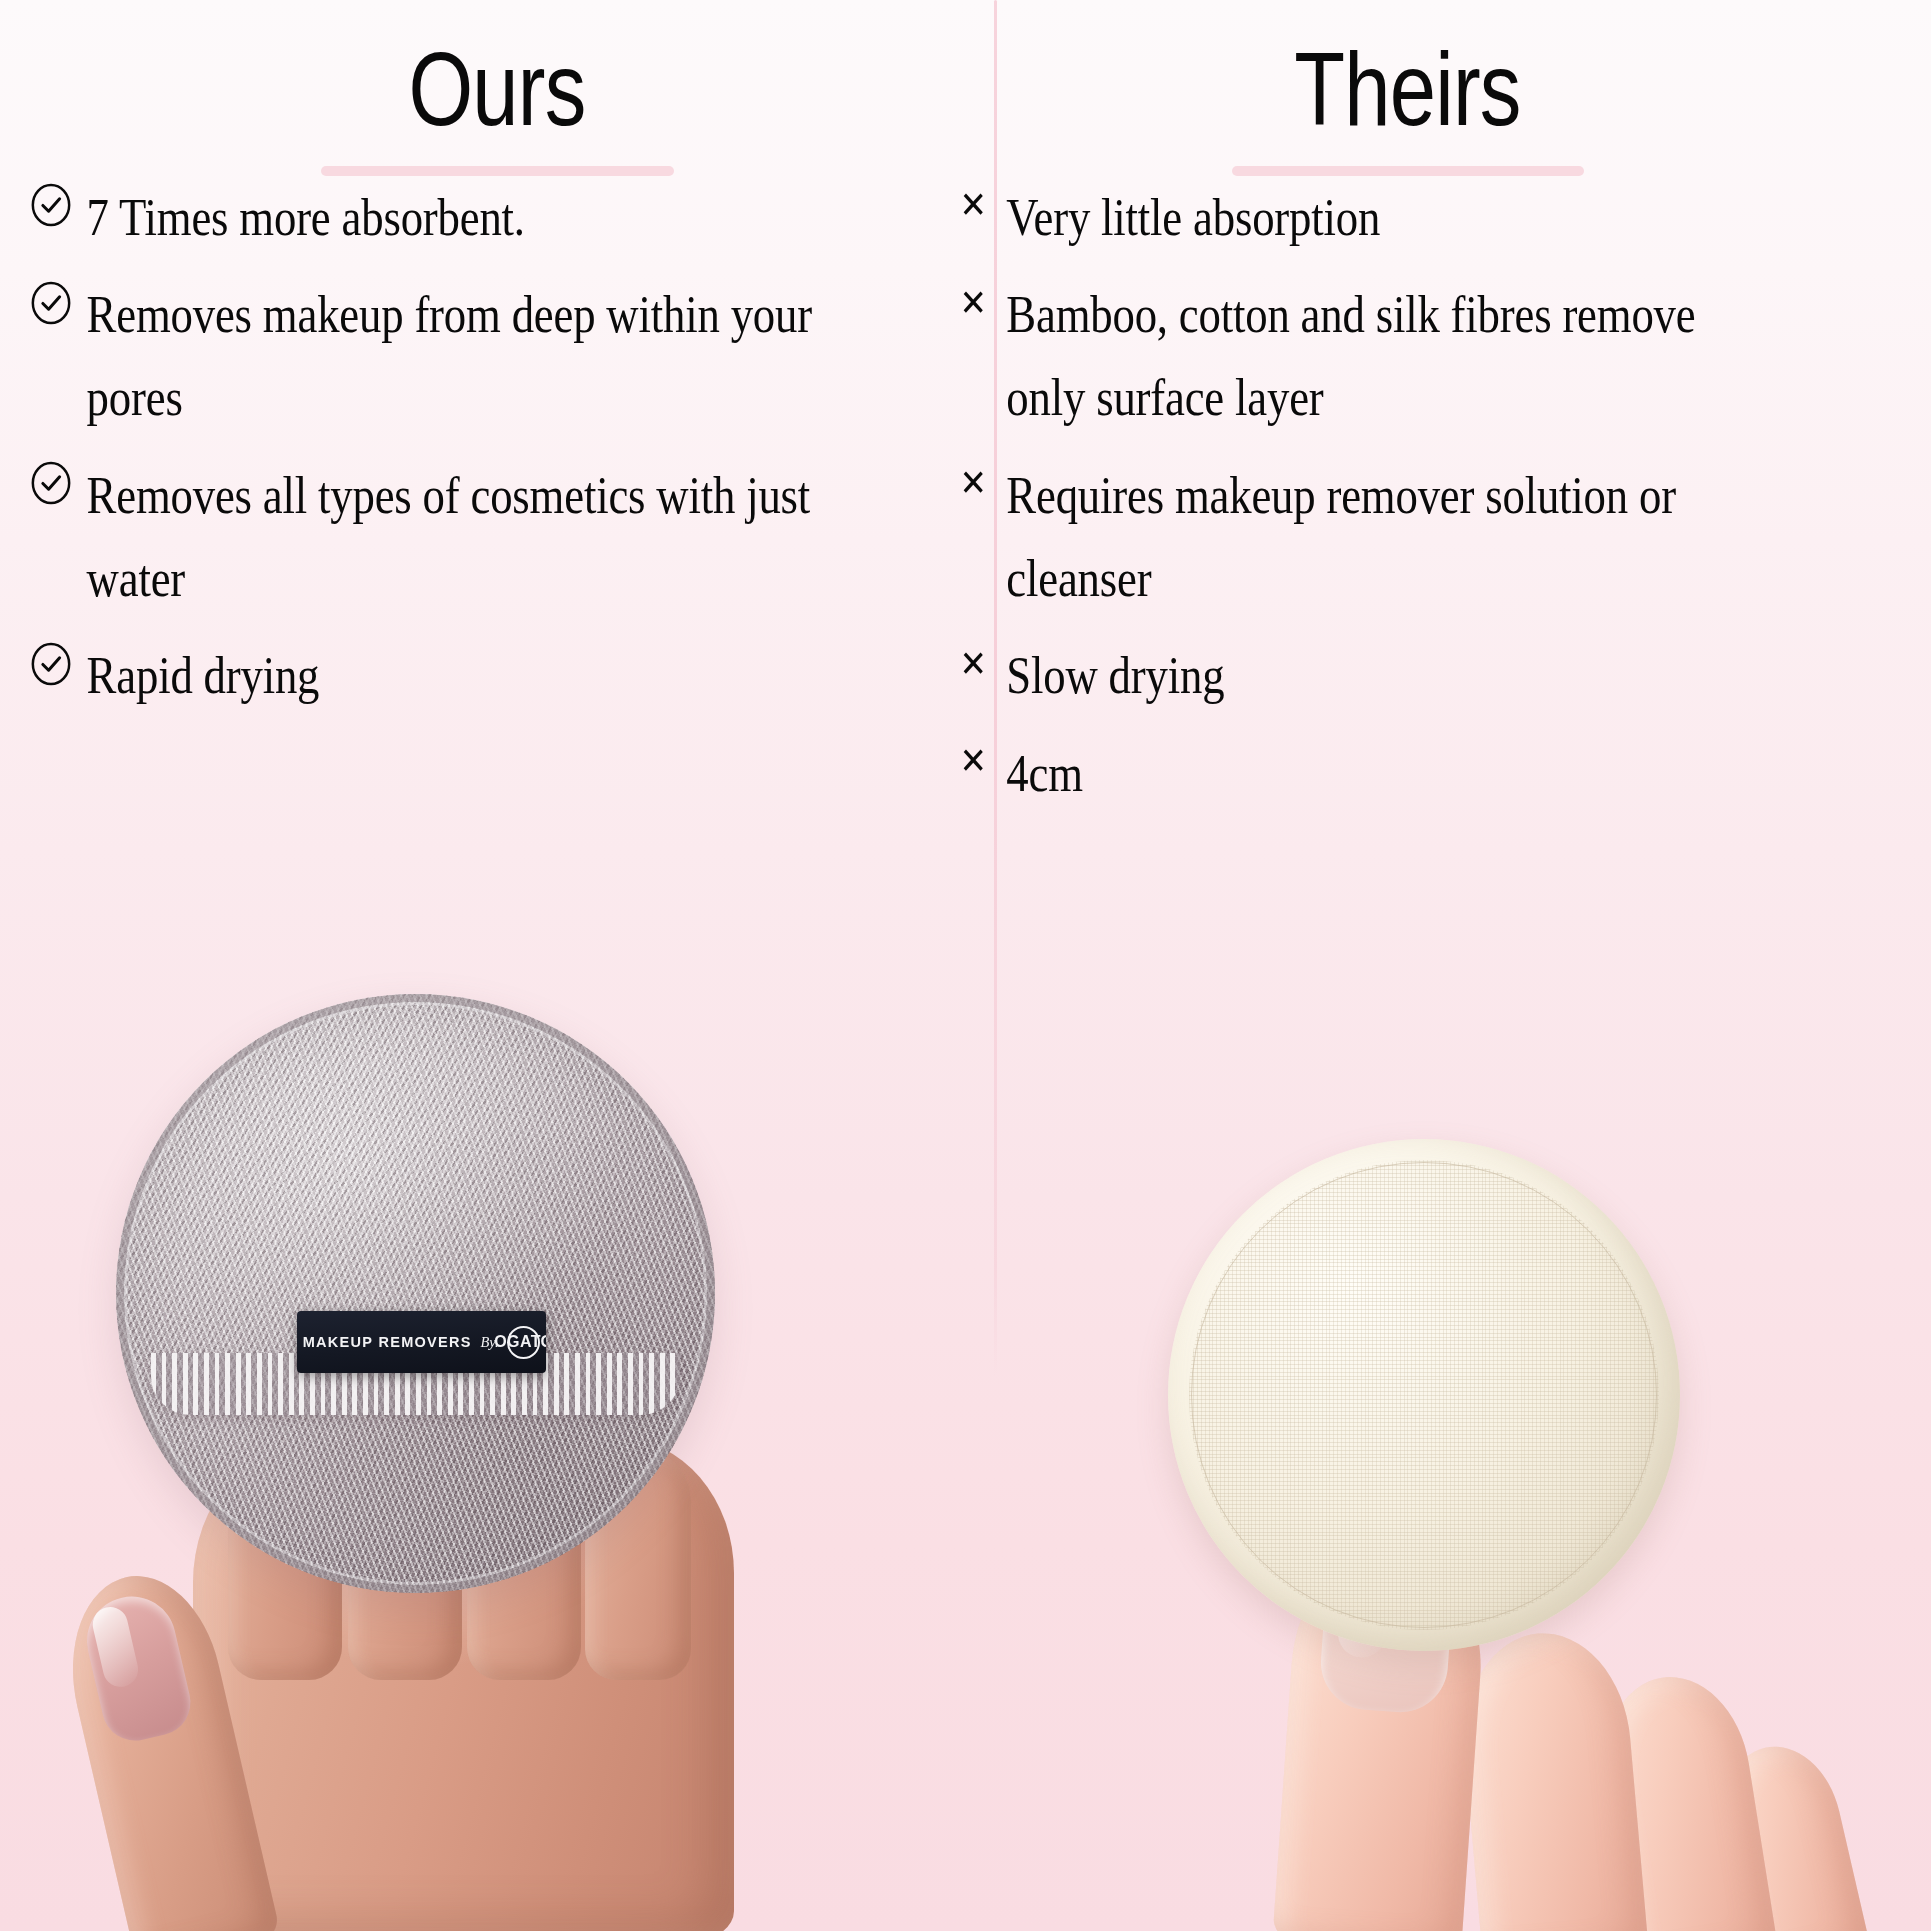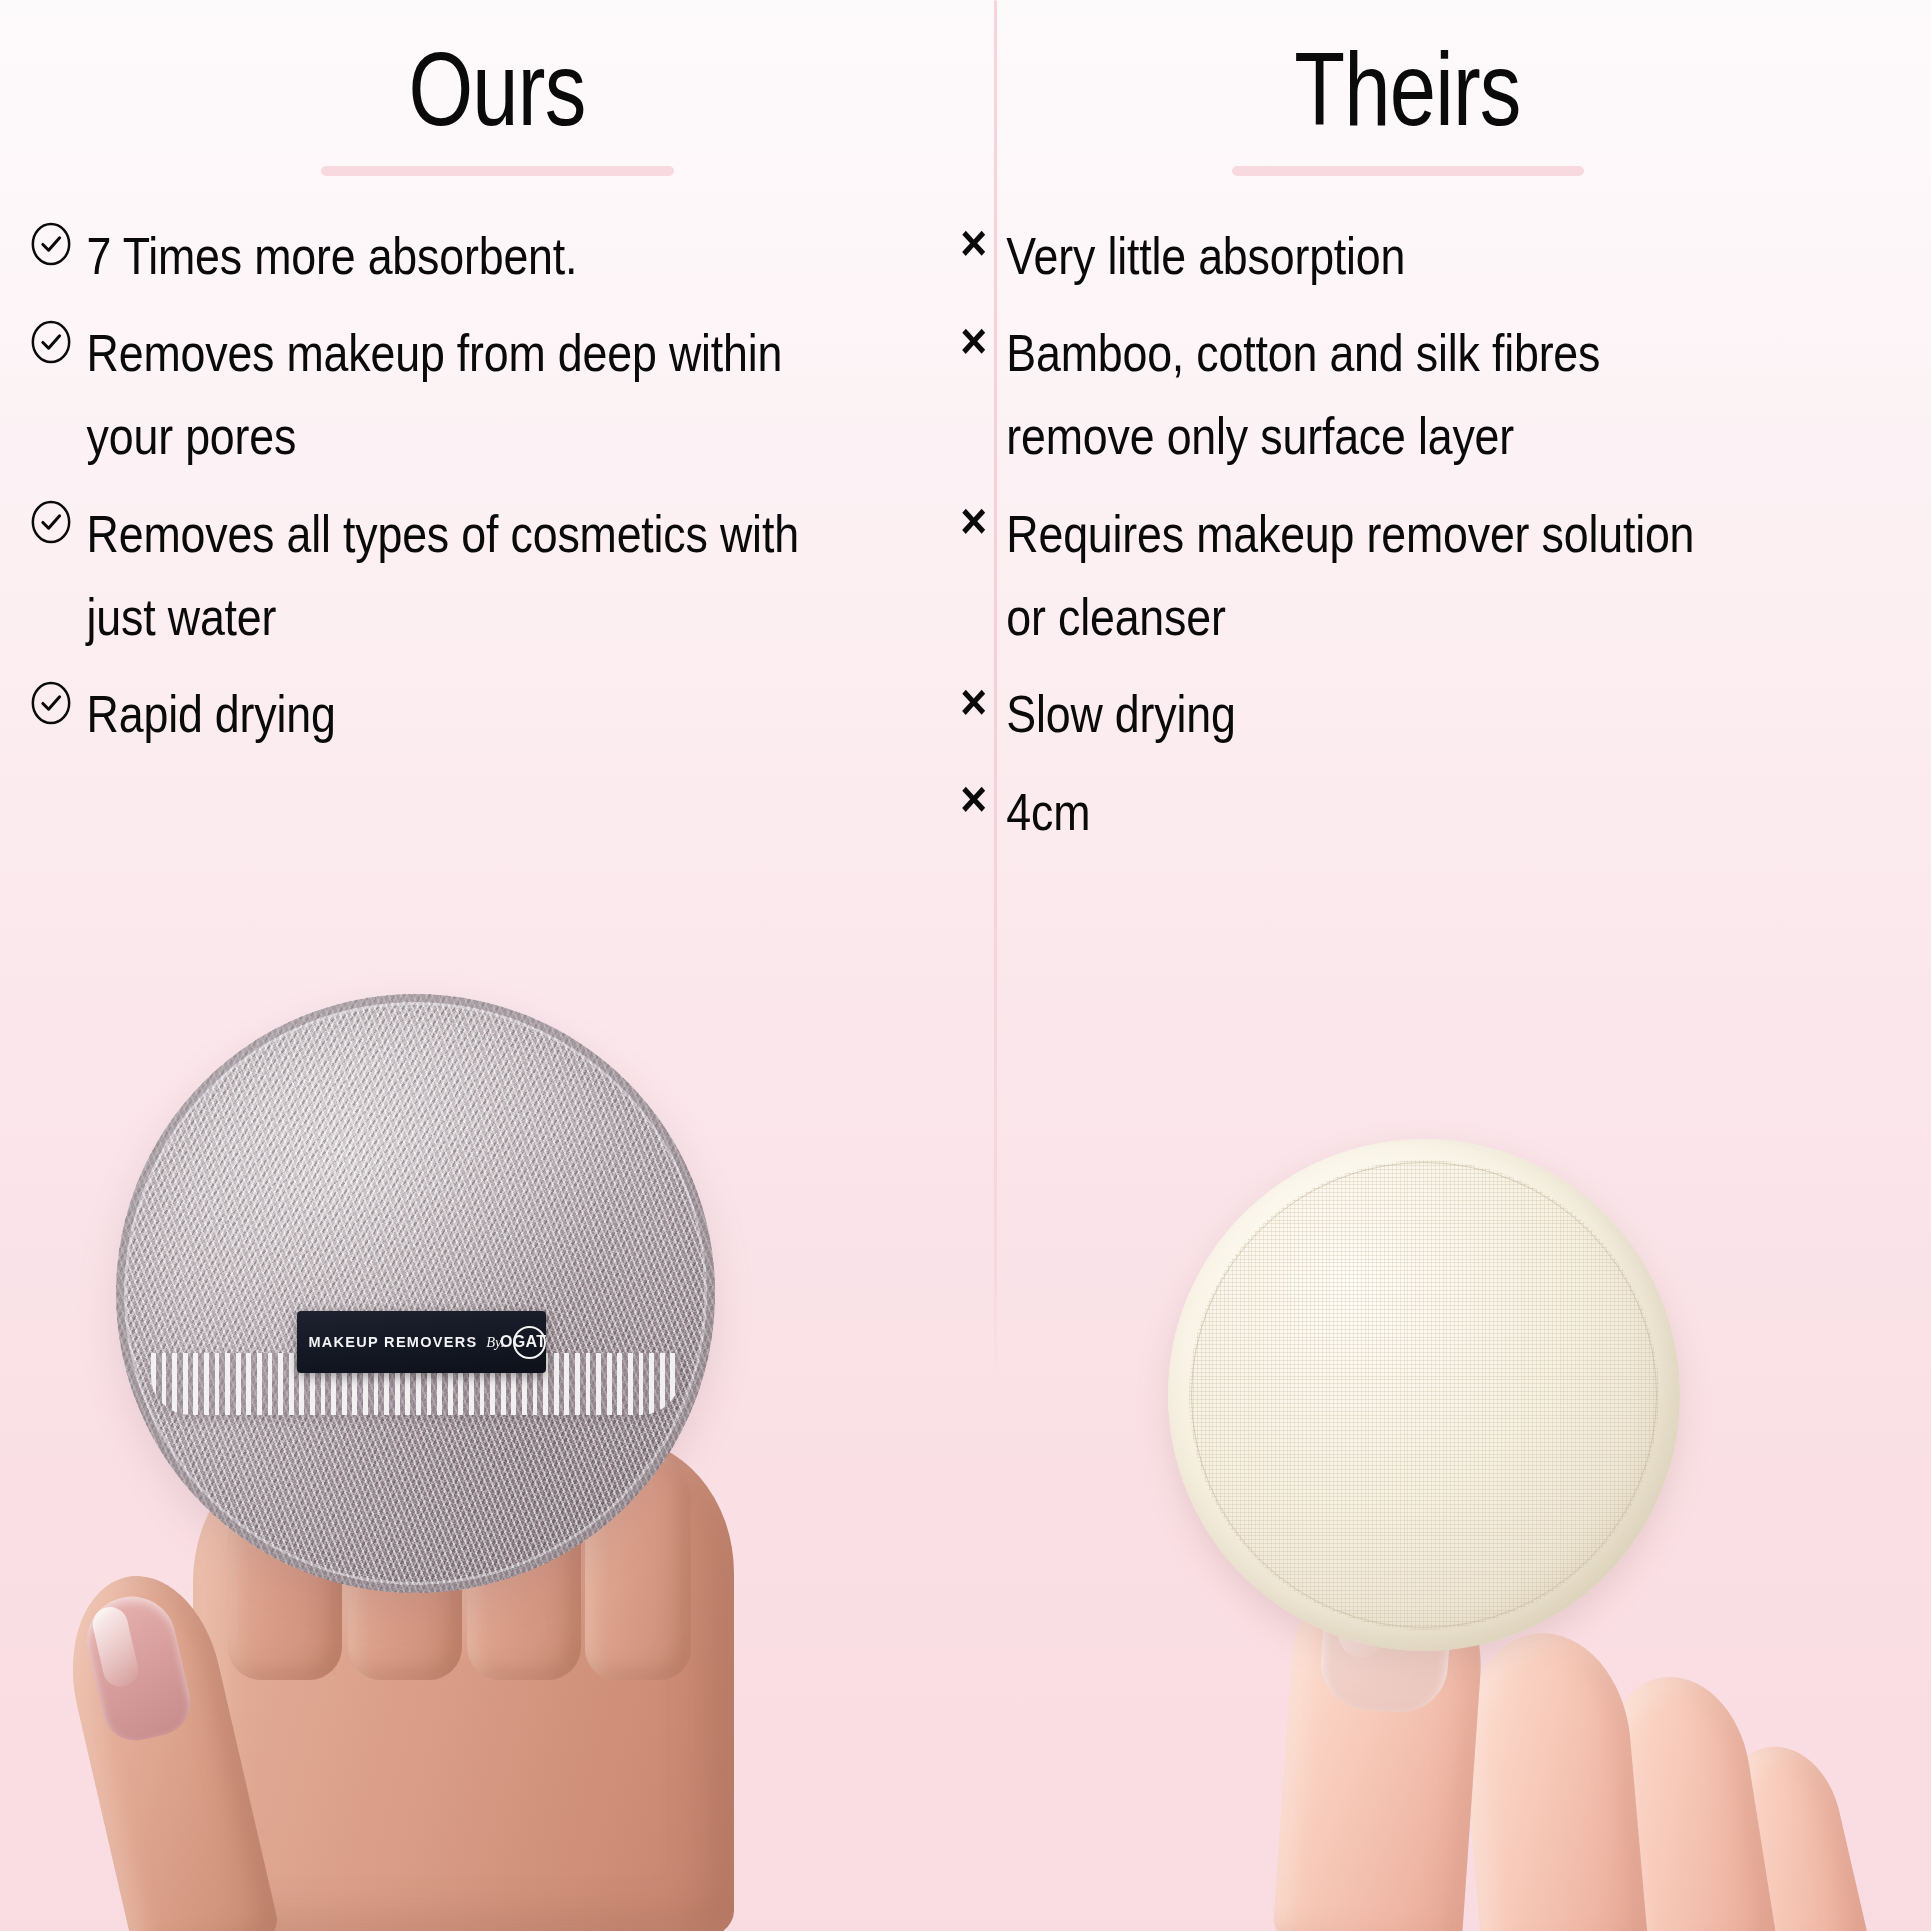--- a/index.html
+++ b/index.html
@@ -62,21 +62,21 @@
     height:9.7px;
     border-radius:5.8px;
     background:#f8d9e0;
   }
   .col-left  .col-rule { width:353px; }
   .col-right .col-rule { width:352px; margin-left:auto; margin-right:auto; }
 
   
   .feature-list {
     list-style:none;
-    margin-top:39px;
+    font-family:Liberation Serif, serif;
   }
   .col-left  .feature-list { padding-left:27px; padding-right:29px; }
   .col-right .feature-list { padding-left:9.7px; padding-right:9.7px; }
 
   .feature-item {
     display:flex;
     align-items:flex-start;
     margin-bottom:14.5px;
   }
 
@@ -233,21 +233,21 @@
 
   
   .pad-label {
     position:absolute;
     left:239px; top:317px;
     width:249px; height:62px;
     background:linear-gradient(175deg,#1d2230 0%,#141823 55%,#0e111a 100%);
     border-radius:3.9px;
     display:flex;
     align-items:center;
-    justify-content:flex-end;
+    justify-content:center;
     gap:8.7px;
     box-shadow:0 3.9px 11.6px rgba(0,0,0,0.35);
     overflow:hidden;
   }
   .pad-label-text {
     color:#f3f3f5;
     font-size:14.5px;
     letter-spacing:1.3px;
     font-weight:700;
     white-space:nowrap;

